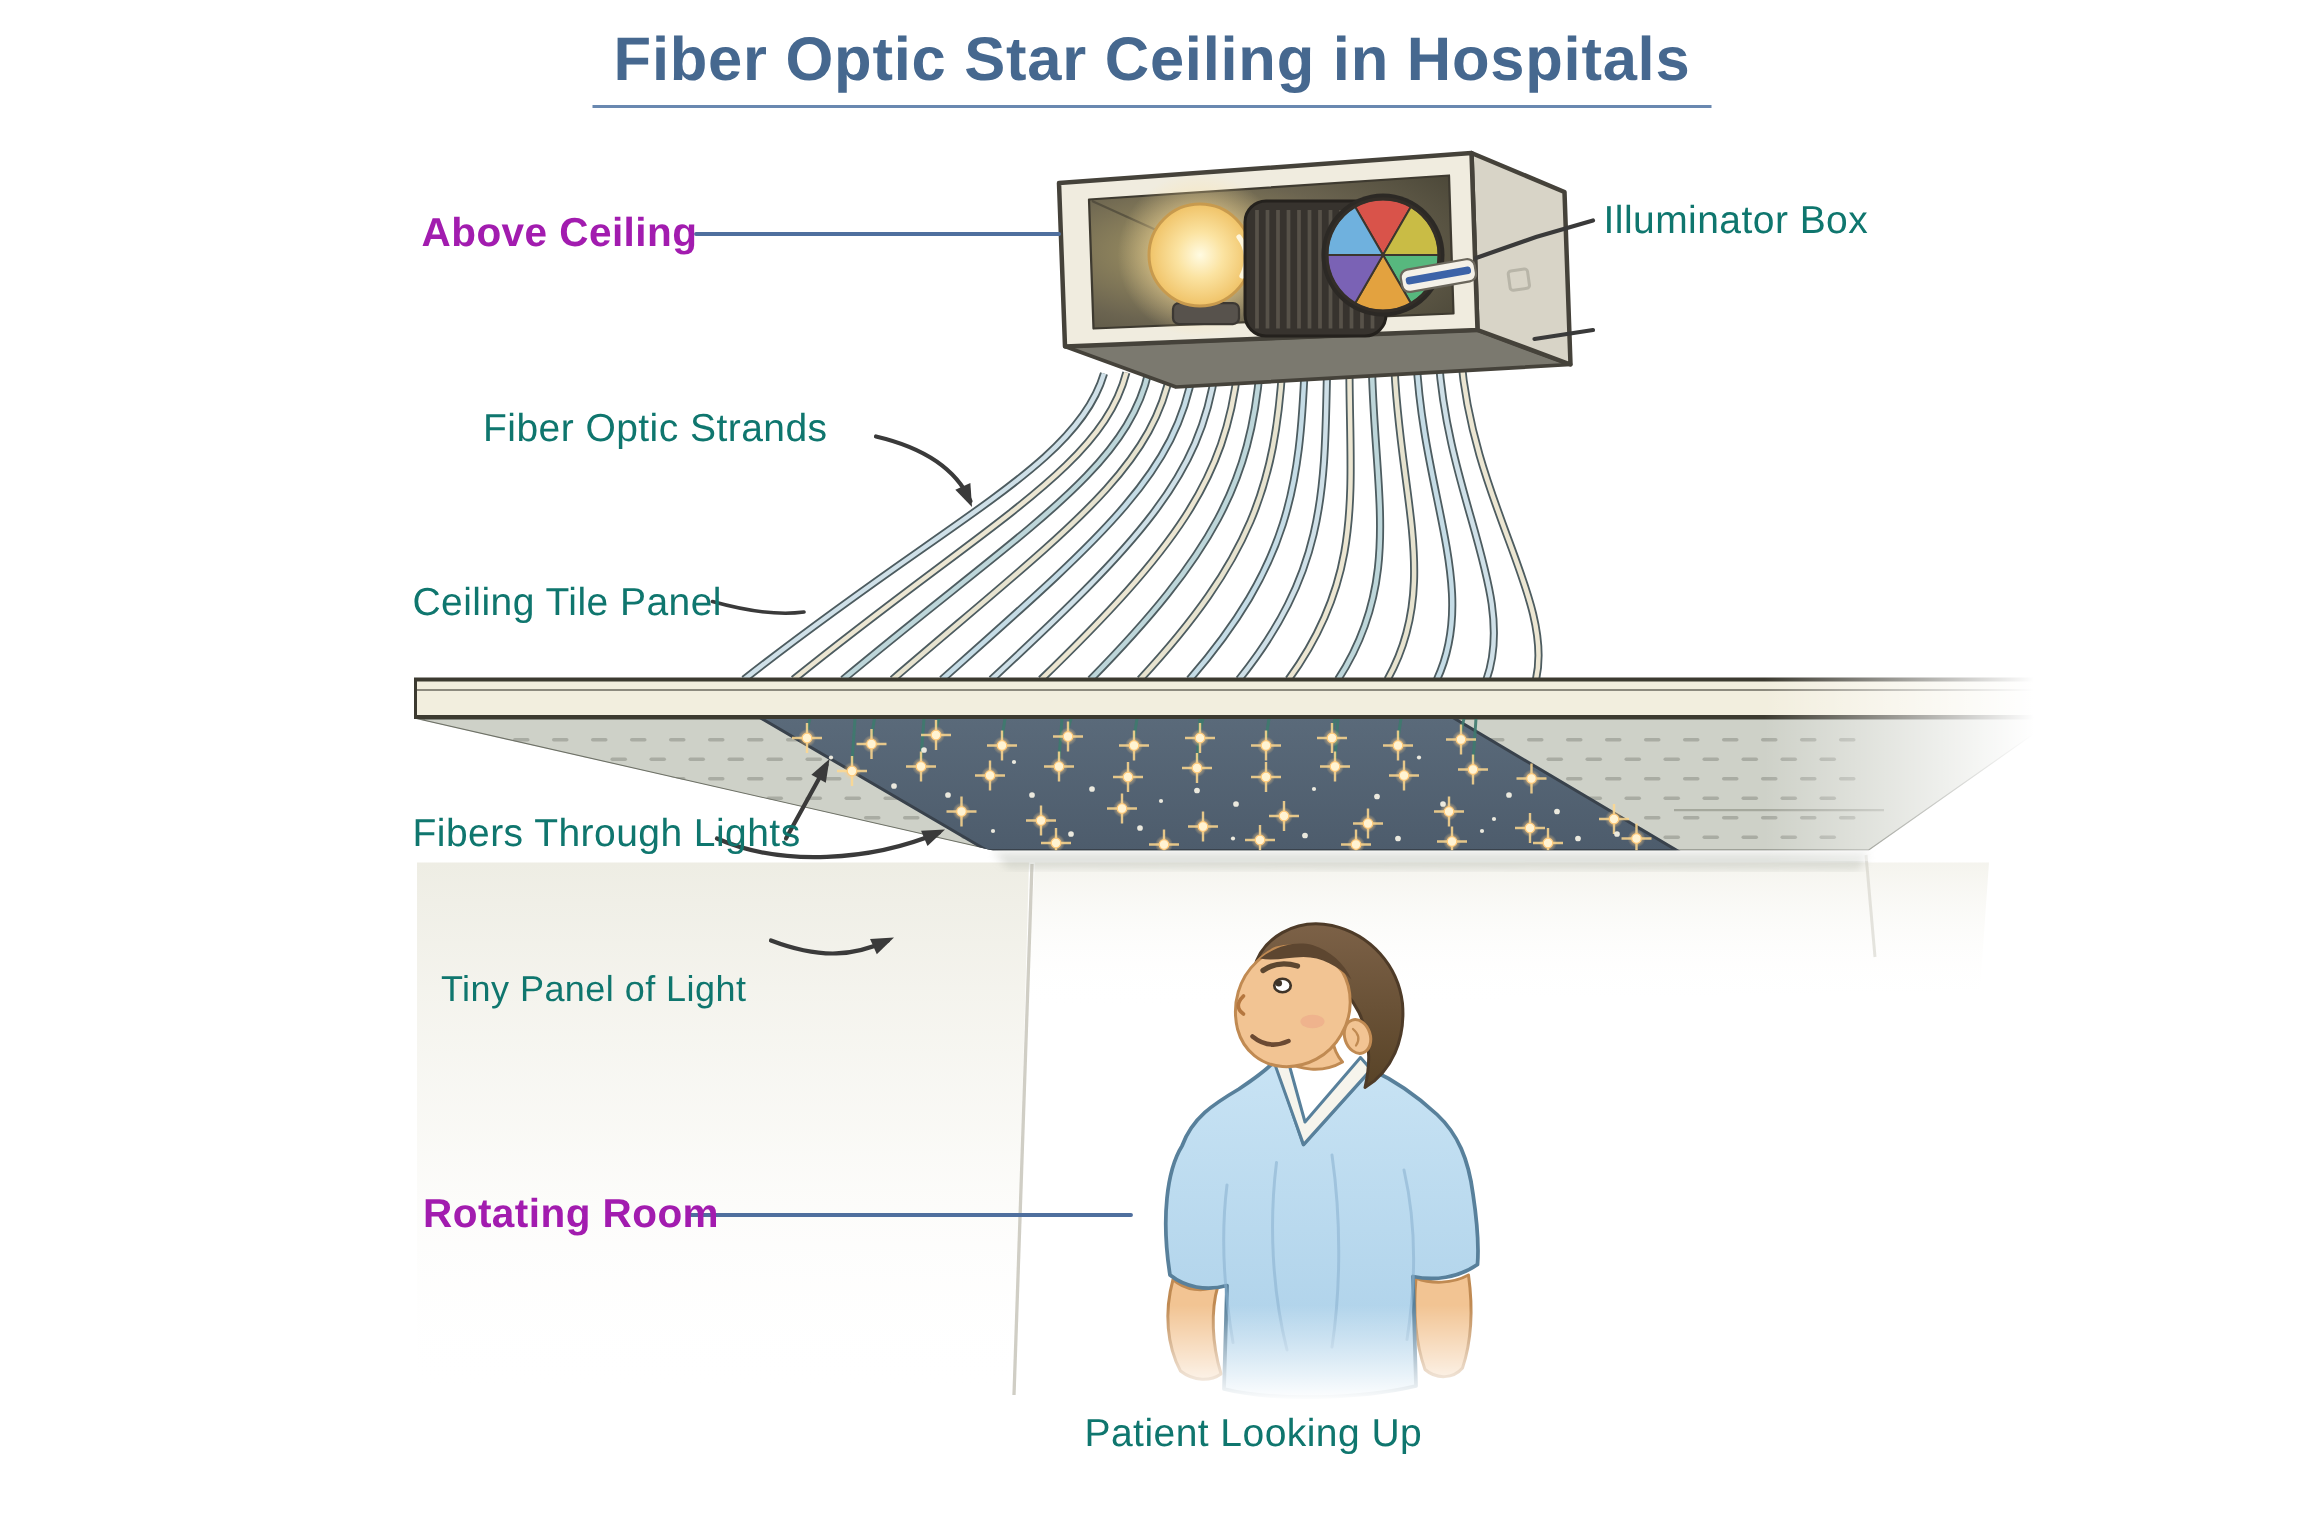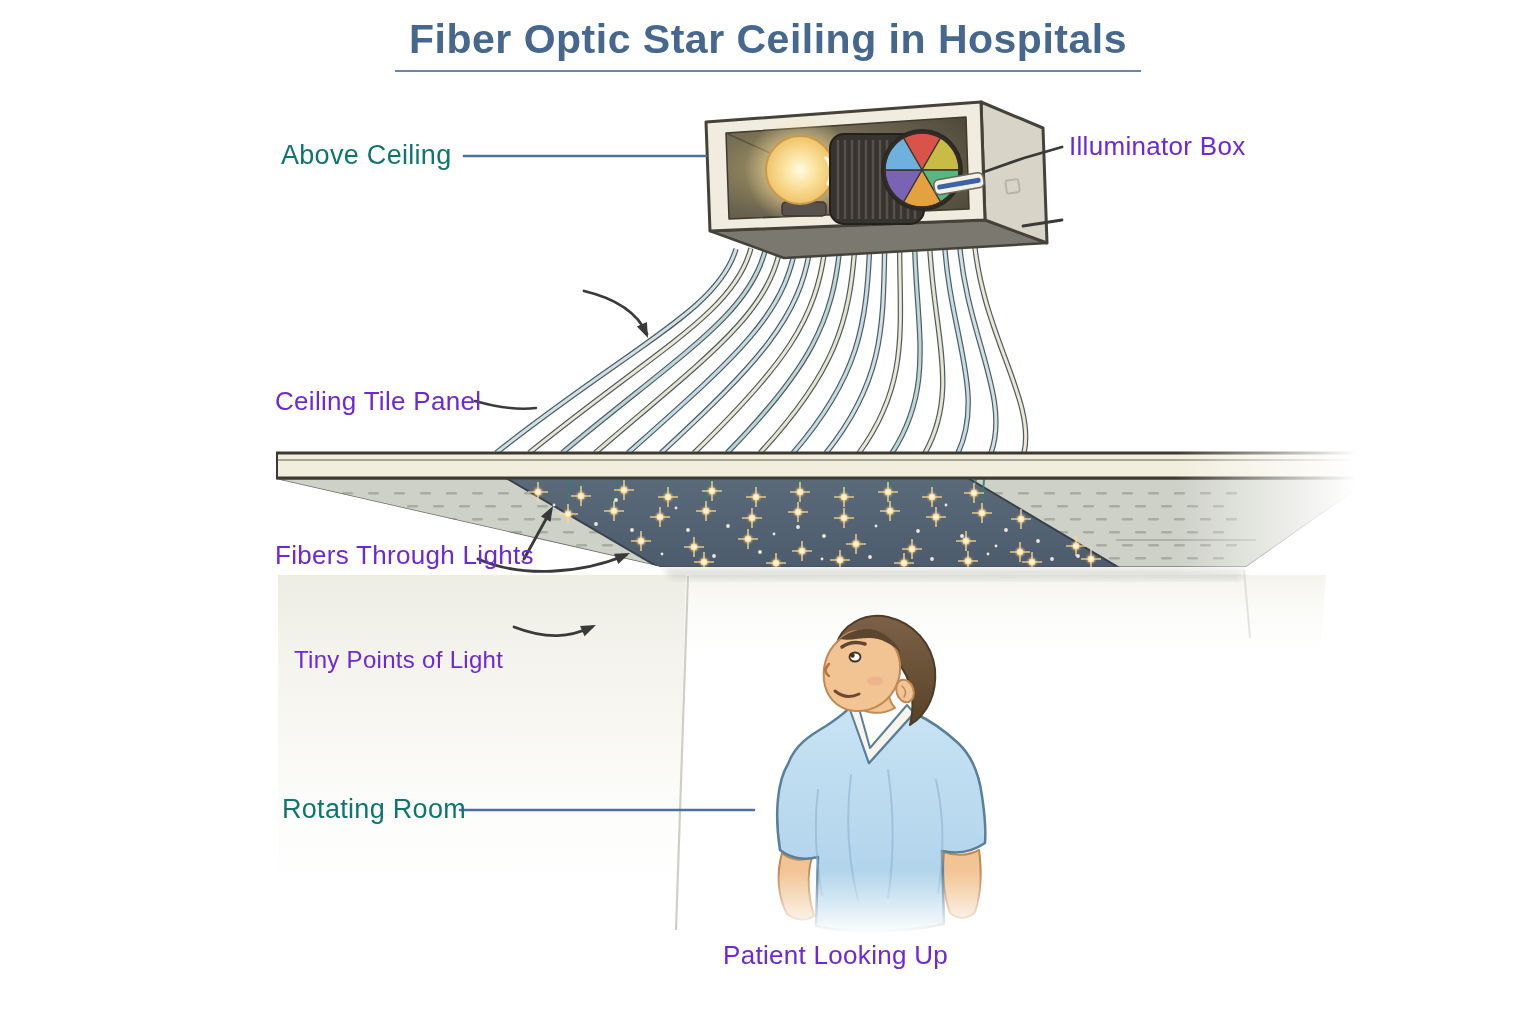--- a/index.html
+++ b/index.html
@@ -2,22 +2,22 @@
 <html><head>
 <meta charset="utf-8">
 <style>
   html,body{margin:0;padding:0;background:#ffffff;}
   .canvas{
     position:relative;width:1384px;height:1024px;margin:0 auto;
     background:#ffffff;overflow:hidden;
     font-family:"Liberation Sans", sans-serif;
   }
   .canvas svg{position:absolute;left:0;top:0;}
-  .lbl{position:absolute;white-space:nowrap;color:#6d28d9;font-size:26px;letter-spacing:.3px;}
-  .lbl-blue{color:#0f766e;font-weight:normal;font-size:27px;}
+  .lbl{position:absolute;white-space:nowrap;color:#0f766e;font-size:26px;letter-spacing:.3px;}
+  .lbl-blue{color:#a21caf;font-weight:bold;font-size:27px;}
   #title{
     position:absolute;left:0;top:16px;width:100%;text-align:center;margin:0;
     font-size:41px;font-weight:bold;color:#46688f;letter-spacing:.5px;
   }
   #title span{display:inline-block;border-bottom:2.5px solid #6988b0;padding:0 14px 7px 14px;}
   .underlined-blue{border-bottom:2px solid #7090b5;padding-bottom:5px;}
 </style>
 </head>
 <body>
 
@@ -615,19 +615,20 @@
     <path d="M 402,559 C 445,578 505,574 550,555"></path>
     <polygon points="0,0 -15,5.5 -15,-5.5" transform="translate(554,553) rotate(-23)" fill="#3a3a3a" stroke="none"></polygon>
     <path d="M 438,627 C 472,640 494,637 516,627"></path>
     <polygon points="0,0 -15,5.5 -15,-5.5" transform="translate(520,625) rotate(-24)" fill="#3a3a3a" stroke="none"></polygon>
   </g>
 </svg>
 
 <h1 id="title"><span>Fiber Optic Star Ceiling in Hospitals</span></h1>
 <div class="lbl lbl-blue" style="left:205px;top:140px;">Above Ceiling</div>
 <div class="lbl" style="left:993px;top:131px;">Illuminator Box</div>
+<div class="lbl" style="left:246px;top:270px;">Fiber Optic Strands</div>
 <div class="lbl" style="left:199px;top:386px;">Ceiling Tile Panel</div>
 <div class="lbl" style="left:199px;top:540px;">Fibers Through Lights</div>
-<div class="lbl" style="left:218px;top:646px;font-size:24px;">Tiny Points of Light</div>
+<div class="lbl" style="left:218px;top:646px;font-size:24px;">Tiny Panel of Light</div>
 <div class="lbl lbl-blue" style="left:206px;top:794px;">Rotating Room</div>
 <div class="lbl" style="left:647px;top:940px;">Patient Looking Up</div>
 
 </div>
 
 </body></html>

